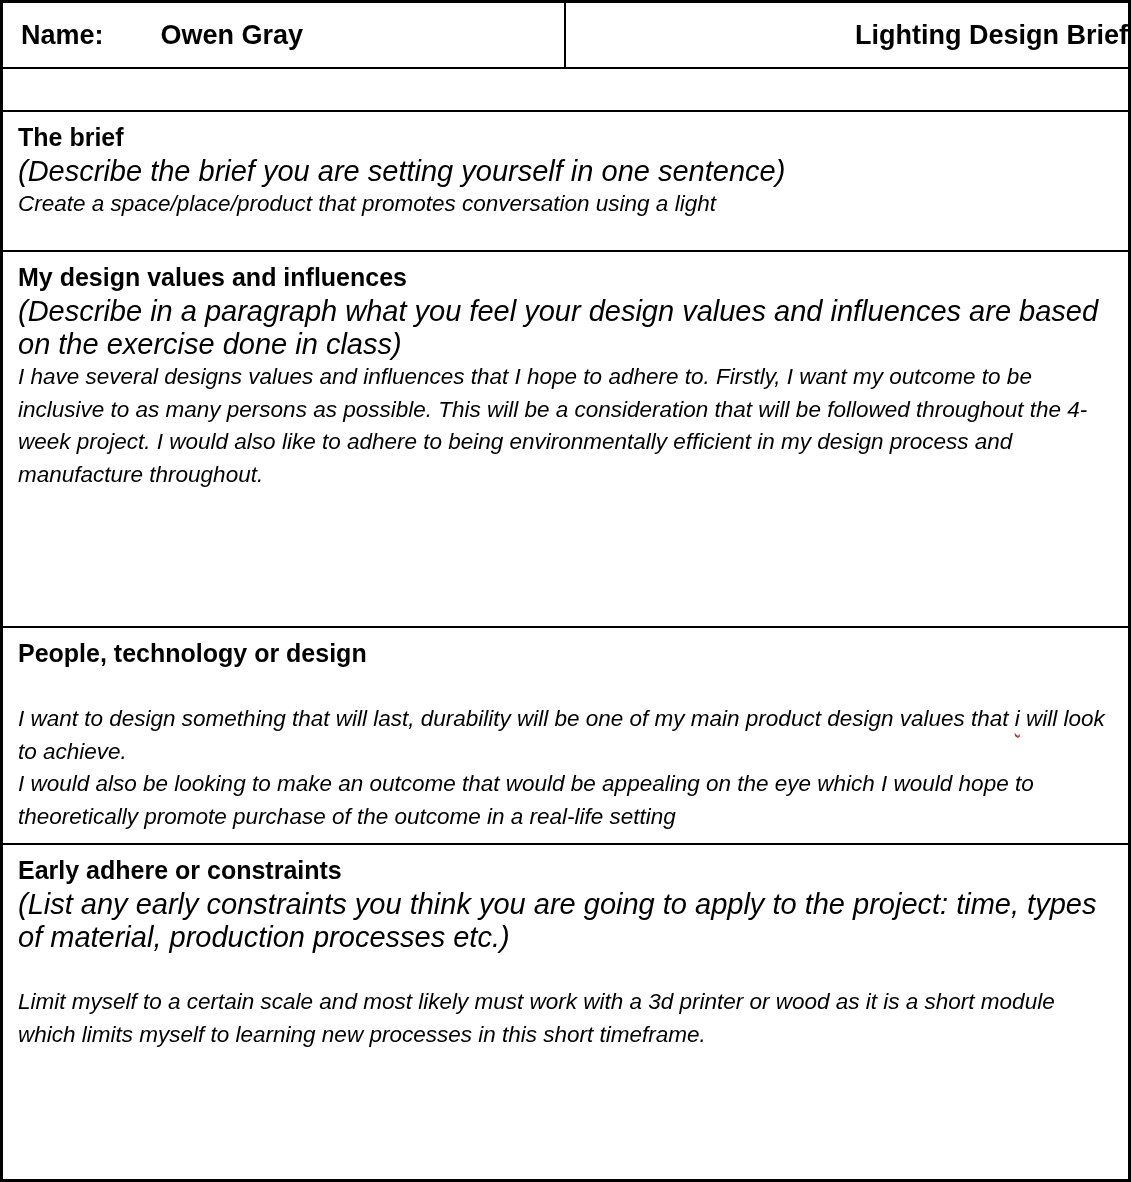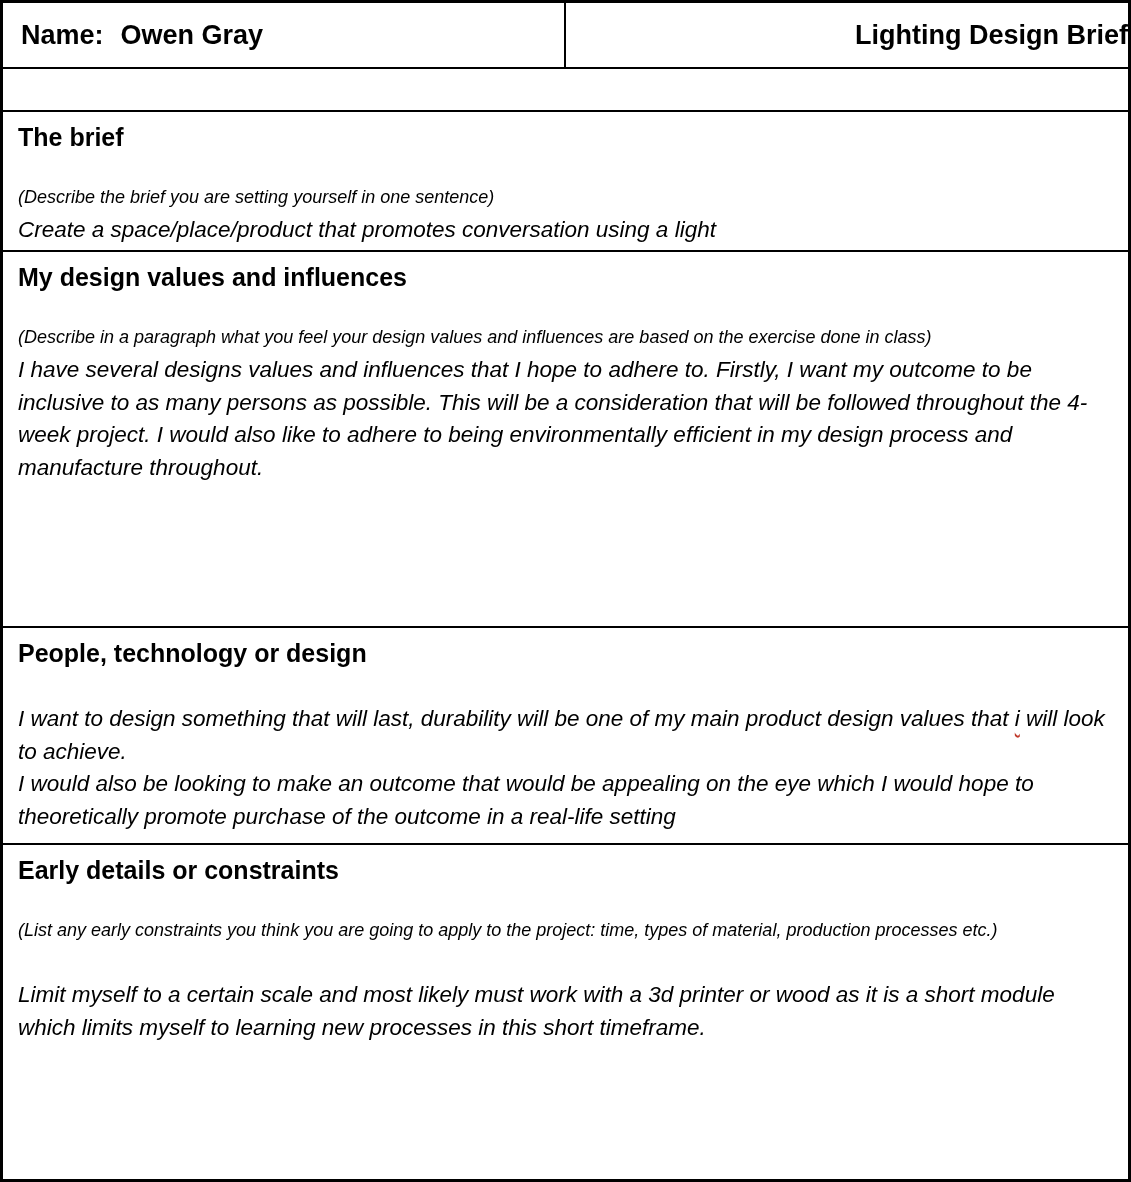--- a/index.html
+++ b/index.html
@@ -27,20 +27,21 @@
   .header-cell {
     display: flex;
     align-items: center;
     font-weight: bold;
     font-size: 27px;
   }
   .header-left {
     width: 563px;
     border-right: 2px solid #000;
     padding-left: 18px;
+    gap: 40px;
   }
   .header-right {
     flex: 1;
     justify-content: flex-end;
     padding-right: 0;
   }
   .name-value { margin-left: 17px; }
 
   
   .spacer-row { height: 43px; }
@@ -55,23 +56,22 @@
   .row-people  { height: 217px; }
   .row-early   { height: 286px; border-bottom: none; }
 
   .heading {
     font-weight: bold;
     font-size: 25px;
     line-height: 36px;
   }
   .prompt {
     font-style: italic;
-    font-size: 18px;
+    font-size: 29px;
     line-height: 33px;
-    margin-top: 26px;
   }
   .answer {
     font-size: 22.5px;
     line-height: 32.5px;
     font-style: italic;
   }
   .blank-line { height: 32px; }
 
   .misspell {
     text-decoration-line: underline;
@@ -111,19 +111,19 @@
   </div>
 
   <div class="row section row-people">
     <div class="heading">People, technology or design</div>
     <div class="blank-line"></div>
     <div class="answer"><span>I want to design something that will last, durability will be one of my main product design values that </span><span class="misspell">i</span><span> will look to achieve.</span></div>
     <div class="answer">I would also be looking to make an outcome that would be appealing on the eye which I would hope to theoretically promote purchase of the outcome in a real-life setting</div>
   </div>
 
   <div class="row section row-early">
-    <div class="heading">Early details or constraints</div>
+    <div class="heading">Early adhere or constraints</div>
     <div class="prompt">(List any early constraints you think you are going to apply to the project: time, types of material, production processes etc.)</div>
     <div class="blank-line"></div>
     <div class="answer">Limit myself to a certain scale and most likely must work with a 3d printer or wood as it is a short module which limits myself to learning new processes in this short timeframe.</div>
   </div>
 
 </div>
 
 </body></html>

